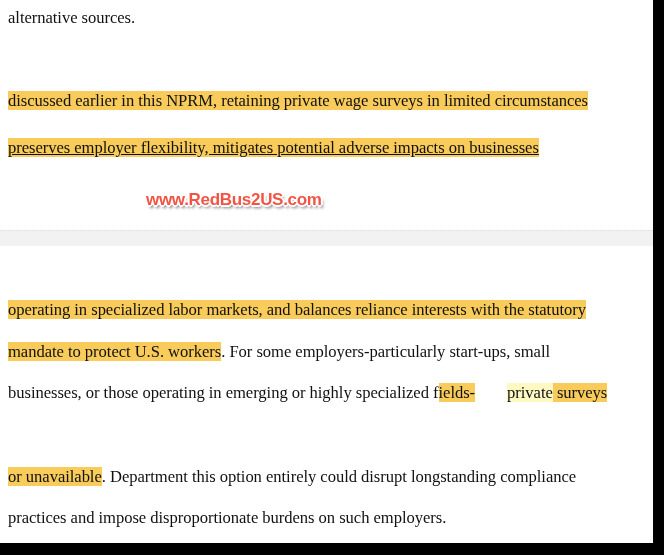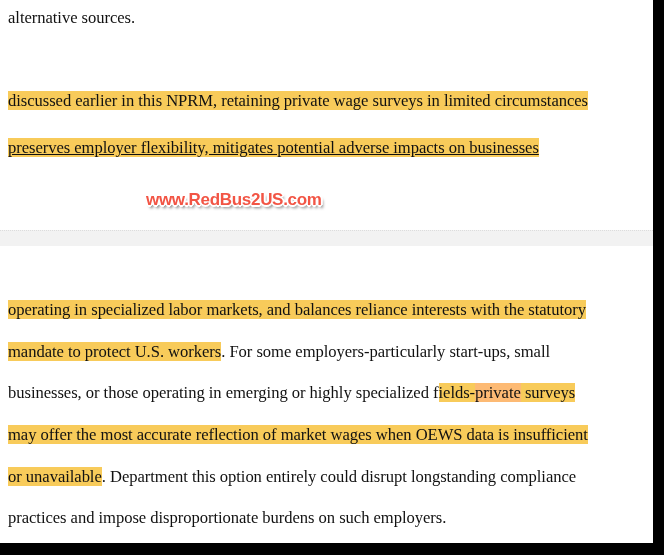--- a/index.html
+++ b/index.html
@@ -1,21 +1,21 @@
 <!DOCTYPE html>
 <html><head>
 <meta charset="utf-8">
 <style>
   html, body { margin:0; padding:0; }
   body { width:664px; height:555px; background:#000; position:relative; overflow:hidden;
          font-family:"Liberation Serif", "DejaVu Serif", serif; }
   .page { position:absolute; left:0; top:0; width:653px; height:543px; background:#fff; overflow:hidden; }
   .line { position:absolute; left:8px; font-size:16.6px; color:#111; white-space:nowrap; line-height:22px; letter-spacing:-0.05px; }
   .hl { background:#f8cb5a; }
-  .hl2 { background:#fdba74; }
+  .hl2 { background:#fef9c3;margin-left:32px; }
   .gap { position:absolute; left:0; width:653px; top:230px; height:15px; background:#f2f2f2;
          border-top:1px dotted #dcdcdc; }
   .watermark { position:absolute; left:146px; top:190px; font-family:"Liberation Sans", "DejaVu Sans", sans-serif;
                font-weight:bold; font-size:17px; color:#f25545; letter-spacing:-0.3px;
                text-shadow: 1px 1px 0 #fff, -1px -1px 0 #fff, 1px -1px 0 #fff, -1px 1px 0 #fff,
                             2px 0 0 #fff, -2px 0 0 #fff, 0 2px 0 #fff, 0 -2px 0 #fff,
                             2px 3px 3px rgba(0,0,0,0.55); }
 </style>
 </head>
 <body>
@@ -37,22 +37,19 @@
 
   <div class="line" style="top:299px;">
     <span class="hl">operating in specialized labor markets, and balances reliance interests with the statutory</span>
   </div>
   <div class="line" style="top:341px;">
     <span class="hl">mandate to protect U.S. workers</span><span>. For some employers-particularly start-ups, small</span>
   </div>
   <div class="line" style="top:382px;">
     <span>businesses, or those operating in emerging or highly specialized f</span><span class="hl">ields-</span><span class="hl2">private</span><span class="hl"> surveys</span>
   </div>
-  <div class="line" style="top:424px;">
-    <span class="hl">may offer the most accurate reflection of market wages when OEWS data is insufficient</span>
-  </div>
   <div class="line" style="top:466px;">
     <span class="hl">or unavailable</span><span>. Department this option entirely could disrupt longstanding compliance</span>
   </div>
   <div class="line" style="top:507px;">
     <span>practices and impose disproportionate burdens on such employers.</span>
   </div>
 </div>
 
 </body></html>

